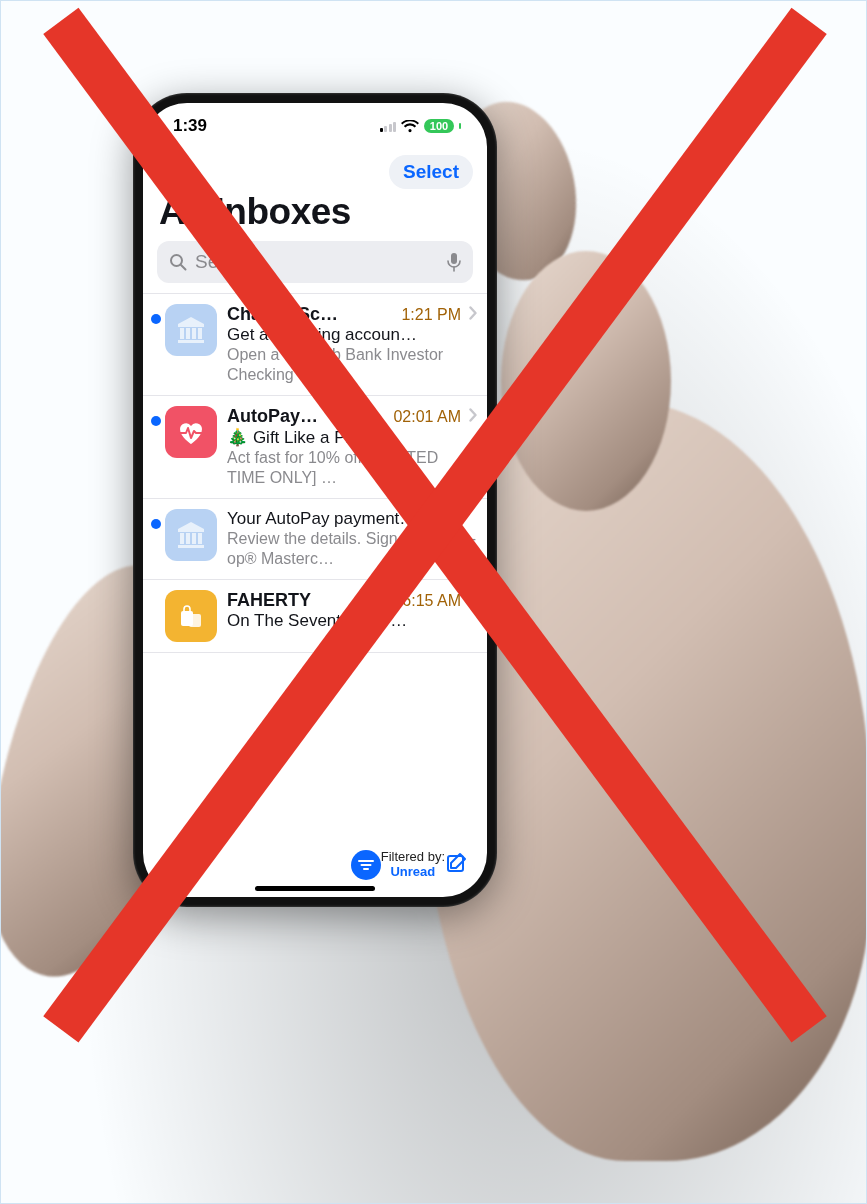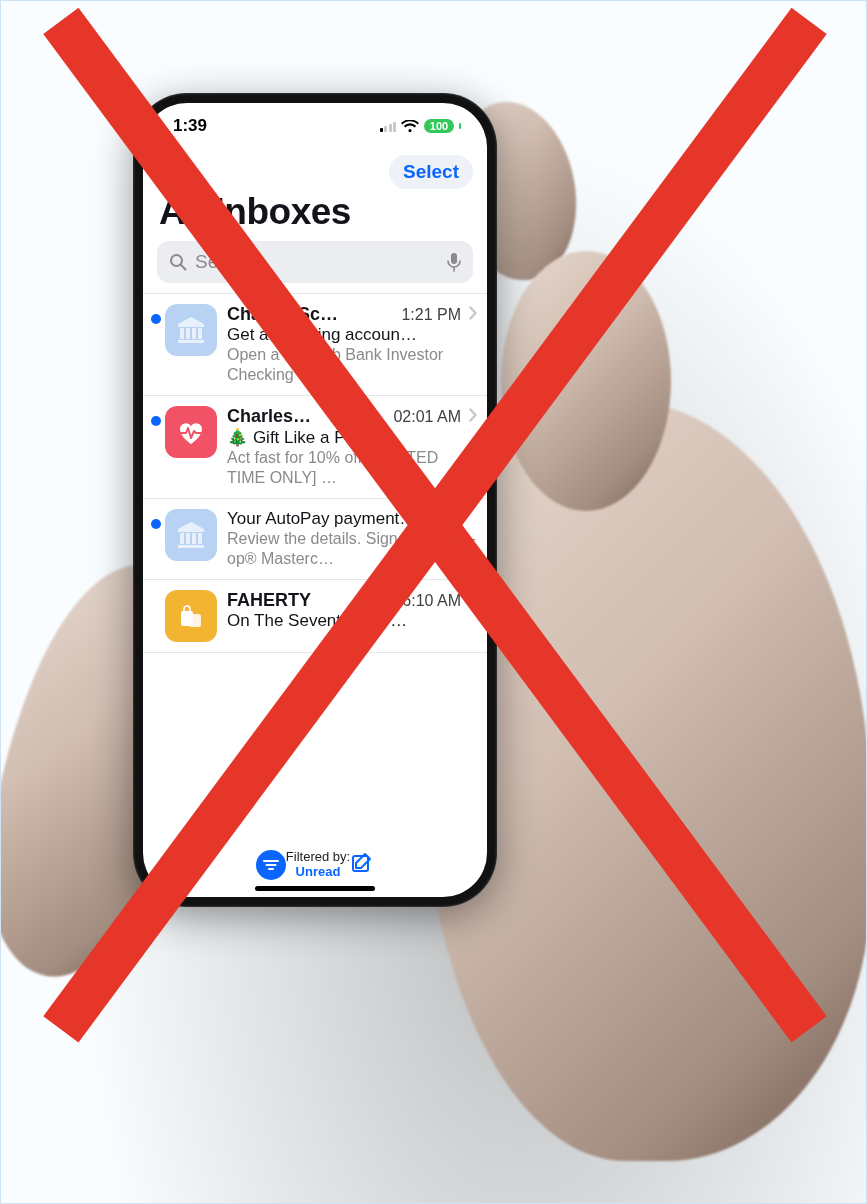--- a/index.html
+++ b/index.html
@@ -140,30 +140,30 @@
   .app-icon {
     width: 52px; height: 52px; border-radius: 12px;
     flex-shrink:0;
     display:flex; align-items:center; justify-content:center;
     margin-right: 10px;
     color:#fff;
   }
   .row-body { flex:1; min-width:0; }
   .row-top { display:flex; align-items:baseline; gap:6px; }
   .sender { font-size:18px; font-weight:700; color:#12141a; white-space:nowrap; overflow:hidden; text-overflow:ellipsis; flex:1; }
-  .time { font-size:16px; color:#404040; white-space:nowrap; }
+  .time { font-size:16px; color:#a16207; white-space:nowrap; }
   .row-chev { color:#c7c7cc; font-size:18px; padding-left:2px; }
   .subject { font-size:17px; color:#12141a; white-space:nowrap; overflow:hidden; text-overflow:ellipsis; }
   .preview { font-size:16px; color:#8a8a8e; line-height:1.25; max-height: 2.5em; overflow:hidden; }
 
   .bottombar {
     height: 58px;
     display:flex;
     align-items:center;
-    justify-content: center;
+    justify-content: flex-end;
     padding: 0 18px 7px 18px;
     position: relative;
   }
   .filter-btn {
     width: 30px; height:30px; border-radius:50%;
     background:#0a66ff; color:#fff;
     display:flex; align-items:center; justify-content:center;
   }
   .filter-center { text-align:center; line-height:1.1; font-size:13px; color:#222; }
   .filter-center .fval { color:#0a66ff; font-weight:700; }
@@ -269,21 +269,21 @@
         <div class="row">
           <span class="unread-dot"></span>
           <span class="app-icon" style="background:#f15266">
             <svg width="34" height="34" viewBox="0 0 34 34">
               <path fill="#ffffff" d="M17 29s-11-7-11-15a6 6 0 0 1 11-3 6 6 0 0 1 11 3c0 8-11 15-11 15z"></path>
               <polyline points="6,18 12,18 14,13 17,23 20,16 22,18 28,18" fill="none" stroke="#f15266" stroke-width="2" stroke-linejoin="round" stroke-linecap="round"></polyline>
             </svg>
           </span>
           <div class="row-body">
             <div class="row-top">
-              <span class="sender">Charles…</span>
+              <span class="sender">AutoPay…</span>
               <span class="time">02:01 AM</span>
               <span class="row-chev"><svg width="8" height="14" viewBox="0 0 8 14">
                   <path fill="none" stroke="#c7c7cc" stroke-width="2.4" stroke-linecap="round" stroke-linejoin="round" d="M1.5 1.5 6.5 7l-5 5.5"></path>
                 </svg></span>
             </div>
             <div class="subject">🎄 Gift Like a Pro! 💪</div>
             <div class="preview">Act fast for 10% off! [LIMITED TIME ONLY] …</div>
           </div>
         </div>
         <div class="row">
@@ -308,21 +308,21 @@
           <span class="app-icon" style="background:#f3b431">
             <svg width="34" height="34" viewBox="0 0 34 34">
               <rect x="7" y="12" width="12" height="15" rx="2" fill="#ffffff"></rect>
               <rect x="15" y="15" width="12" height="13" rx="2" fill="#ffffff" opacity="0.85"></rect>
               <path d="M10 12v-2a3 3 0 0 1 6 0v2" fill="none" stroke="#ffffff" stroke-width="1.6"></path>
             </svg>
           </span>
           <div class="row-body">
             <div class="row-top">
               <span class="sender">FAHERTY</span>
-              <span class="time">6:10 AM</span>
+              <span class="time">6:15 AM</span>
               <span class="row-chev"><svg width="8" height="14" viewBox="0 0 8 14">
                   <path fill="none" stroke="#c7c7cc" stroke-width="2.4" stroke-linecap="round" stroke-linejoin="round" d="M1.5 1.5 6.5 7l-5 5.5"></path>
                 </svg></span>
             </div>
             <div class="subject">On The Seventh Day …</div>
             <div class="preview"></div>
           </div>
         </div>
       </div>
 

